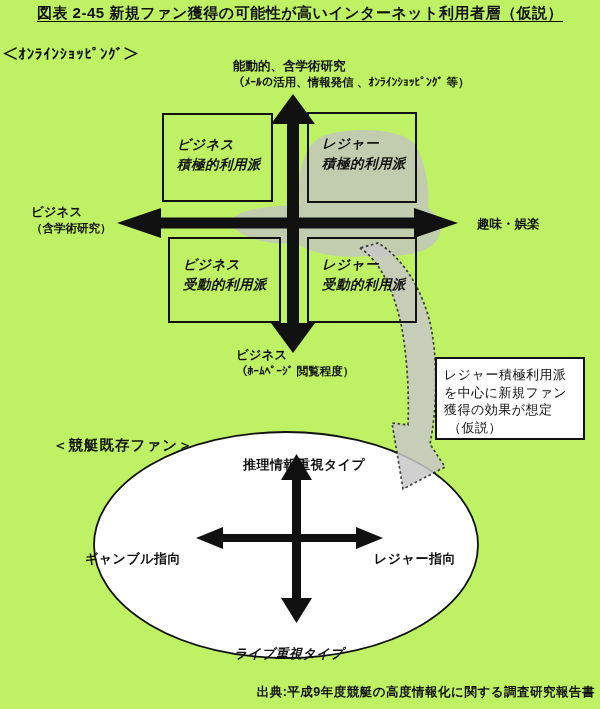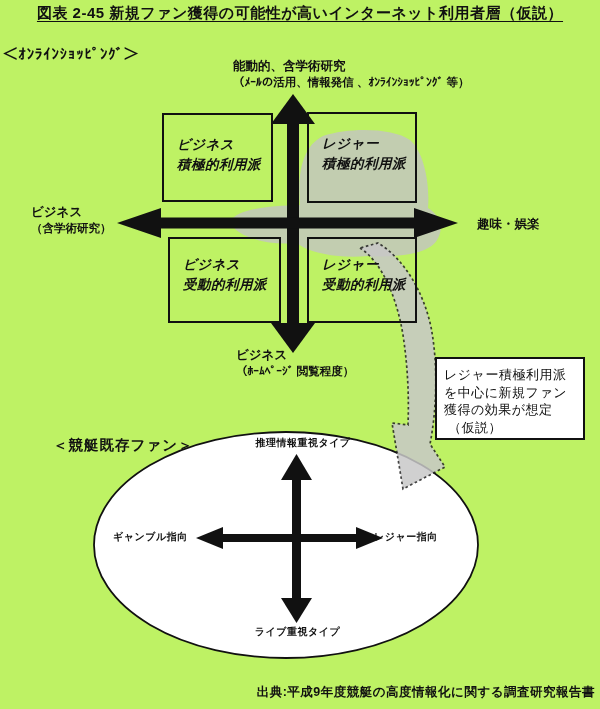--- a/index.html
+++ b/index.html
@@ -22,21 +22,21 @@
     font-style:italic;font-weight:bold;font-size:13.5px;line-height:20px;
     padding:20px 0 0 13px;letter-spacing:.5px;
   }
   .qbox.lower{padding-top:16px;}
   .note{
     position:absolute;left:435px;top:357px;width:150px;height:83px;
     border:2px solid #111;background:#fff;box-sizing:border-box;
     padding:7px 0 0 7px;font-size:13px;font-weight:400;line-height:17.5px;letter-spacing:.5px;
   }
   .note .indent{padding-left:4px;}
-  .ell-label{font-size:10px;font-weight:600;letter-spacing:.5px;}
+  .ell-label{font-size:13px;font-weight:600;letter-spacing:.5px;margin-top:20px;}
   .center{text-align:center;}
   .source{
     position:absolute;top:684px;right:5px;font-size:12.5px;font-weight:600;letter-spacing:.5px;padding-left:20px;
   }
 </style>
 </head>
 <body>
 
 <div class="page">
 
@@ -133,19 +133,19 @@
   <div class="note">
     <div>レジャー積極利用派</div>
     <div>を中心に新規ファン</div>
     <div>獲得の効果が想定</div>
     <div class="indent">（仮説）</div>
   </div>
 
   <div class="abs sec-label" style="left:5px;top:436px;margin-left:48px;">＜競艇既存ファン＞</div>
 
   <div class="abs ell-label center" style="left:243px;top:436px;width:120px;">推理情報重視タイプ</div>
-  <div class="abs ell-label" style="left:113px;top:530px;font-family:Liberation Serif, serif;">ギャンブル指向</div>
+  <div class="abs ell-label" style="left:85px;top:530px;font-family:Liberation Serif, serif;">ギャンブル指向</div>
   <div class="abs ell-label" style="left:374px;top:530px;">レジャー指向</div>
-  <div class="abs ell-label center" style="left:245px;top:625px;width:105px;">ライブ重視タイプ</div>
+  <div class="abs ell-label center" style="left:234px;top:625px;width:105px;font-style:italic;">ライブ重視タイプ</div>
 
   <div class="source">出典:平成9年度競艇の高度情報化に関する調査研究報告書</div>
 
 </div>
 
 </body></html>

